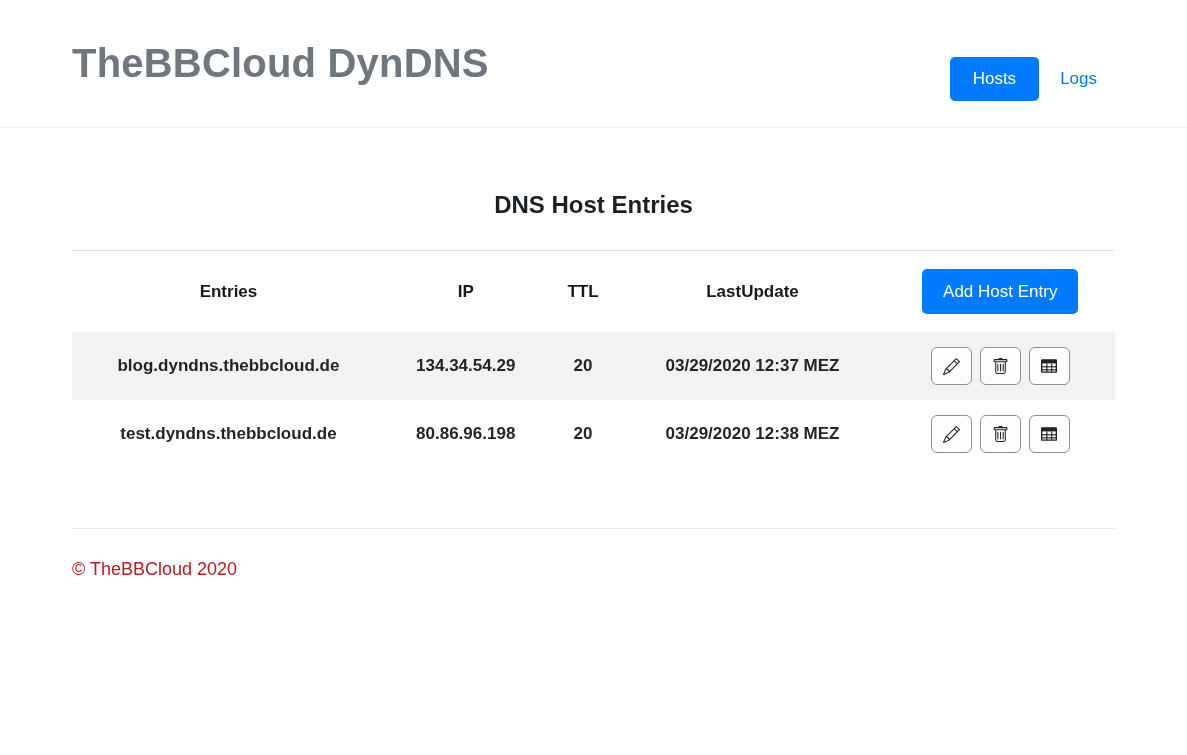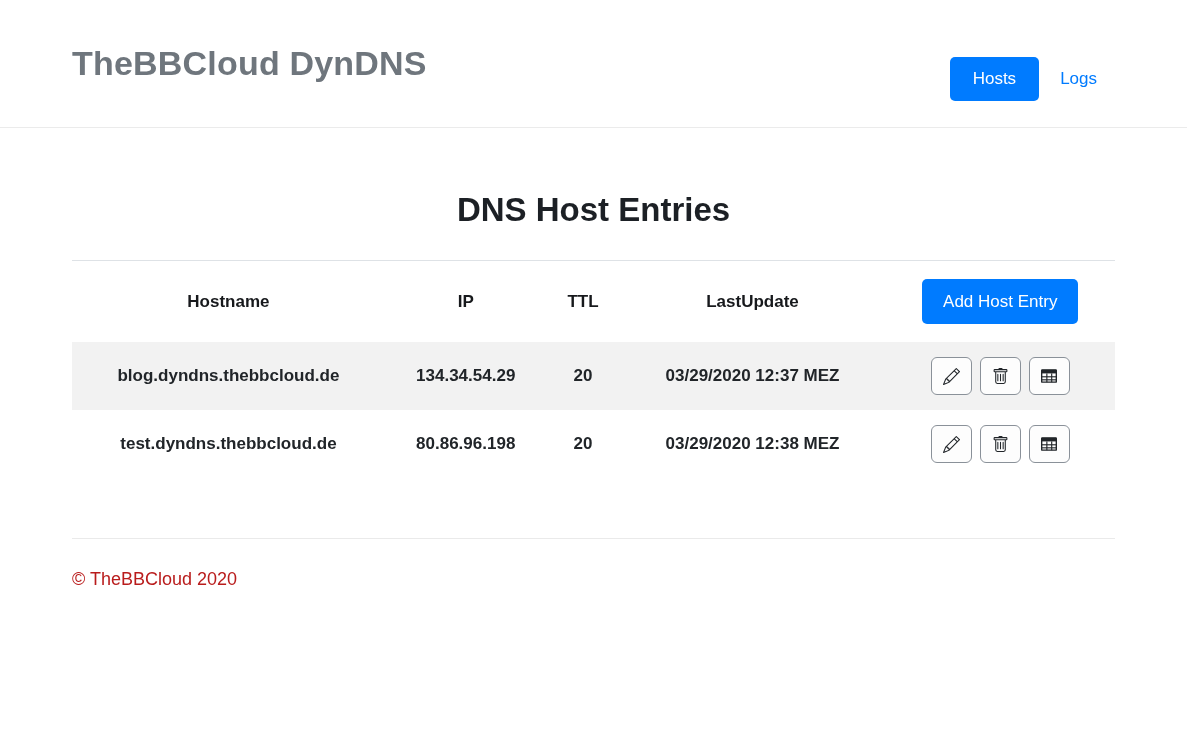--- a/index.html
+++ b/index.html
@@ -22,21 +22,21 @@
     border-bottom: 1px solid #ebebeb;
   }
   .site-header .container {
     display: flex;
     align-items: center;
     justify-content: space-between;
     padding-top: 25px;
     padding-bottom: 26px;
   }
   .brand {
-    font-size: 34px;
+    font-size: 40px;
     font-weight: 600;
     color: #6f767d;
     letter-spacing: 0.2px;
   }
   .nav {
     display: flex;
     align-items: center;
   }
   .nav-pill {
     display: inline-block;
@@ -52,21 +52,21 @@
   .nav-pill.active {
     background: #007bff;
     color: #ffffff;
   }
   .nav-pill.link { padding: 12px 18px; }
 
   
   .page-title {
     margin: 63px 0 0 0;
     text-align: center;
-    font-size: 33px;
+    font-size: 24px;
     font-weight: 700;
     color: #1c2025;
   }
 
   
   .table-wrap { margin-top: 31px; }
   table.hosts {
     width: 100%;
     border-collapse: collapse;
     text-align: center;
@@ -154,21 +154,21 @@
     <table class="hosts">
       <colgroup>
         <col style="width:30%">
           <col style="width:15.5%">
           <col style="width:7%">
           <col style="width:25.5%">
           <col style="width:22%">
       </colgroup>
       <thead>
         <tr>
-          <th>Hostname</th>
+          <th>Entries</th>
           <th>IP</th>
           <th>TTL</th>
           <th>LastUpdate</th>
           <th>
             <button class="btn-primary">Add Host Entry</button>
           </th>
         </tr>
       </thead>
       <tbody>
         <tr>

